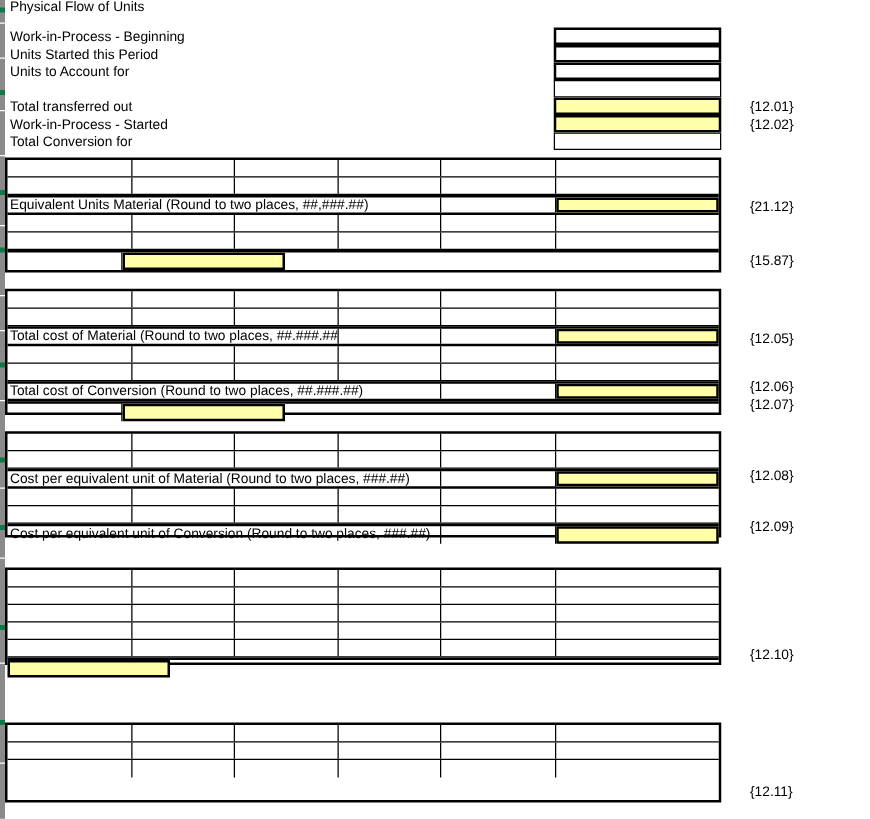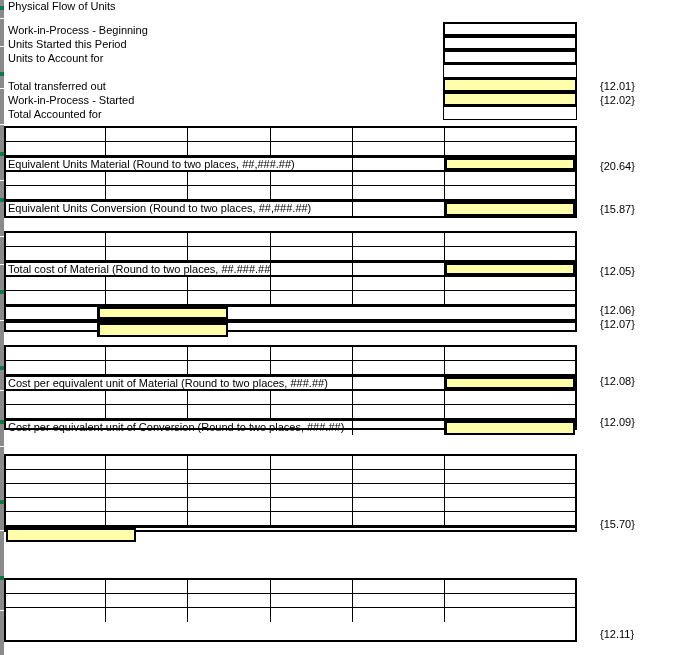--- a/index.html
+++ b/index.html
@@ -145,21 +145,21 @@
 <div id="sheet">
 
   <div class="lbl plaintext" style="top:0px">Physical Flow of Units</div>
 
   <div class="lbl plaintext" style="top:24px">Work-in-Process - Beginning</div>
   <div class="lbl plaintext" style="top:38px">Units Started this Period</div>
   <div class="lbl plaintext" style="top:52px">Units to Account for</div>
 
   <div class="lbl plaintext" style="top:80px">Total transferred out</div>
   <div class="lbl plaintext" style="top:94px">Work-in-Process - Started</div>
-  <div class="lbl plaintext" style="top:108px">Total Accounted for</div>
+  <div class="lbl plaintext" style="top:108px">Total Conversion for</div>
 
   <div class="inbox" style="top:22px"></div>
   <div class="inbox" style="top:36px"></div>
   <div class="inbox" style="top:50px"></div>
 
   <div class="inbox thin" style="top:64px"></div>
 
   <div class="inbox hl" style="top:78px"></div>
   <div class="inbox hl" style="top:92px"></div>
   <div class="inbox thin" style="top:106px"></div>
@@ -205,27 +205,26 @@
     <div class="grow">
       <div class="gcell" style="width:100px"></div>
       <div class="gcell" style="width:82px"></div>
       <div class="gcell" style="width:83px"></div>
       <div class="gcell" style="width:82px"></div>
       <div class="gcell" style="width:92px"></div>
       <div class="gcell nb" style="width:130px"></div>
     </div>
 
     <div class="grow ansrow" style="height:16px; border-bottom:none">
-      <div class="gcell" style="width:347px">Equivalent Units Conversion (Round to two places, ##,###.##)</div>
       <div class="gcell" style="width:92px"></div>
       <div class="ans" style="width:130px"></div>
     </div>
   </div>
 
-  <div class="tag" style="top:160px">{20.64}</div>
+  <div class="tag" style="top:160px">{21.12}</div>
   <div class="tag" style="top:203px">{15.87}</div>
 
   <div class="block" style="left:4px; top:231px; width:573px; height:101px;">
 
     <div class="grow">
       <div class="gcell" style="width:100px"></div>
       <div class="gcell" style="width:82px"></div>
       <div class="gcell" style="width:83px"></div>
       <div class="gcell" style="width:82px"></div>
       <div class="gcell" style="width:92px"></div>
@@ -260,20 +259,21 @@
     <div class="grow">
       <div class="gcell" style="width:100px"></div>
       <div class="gcell" style="width:82px"></div>
       <div class="gcell" style="width:83px"></div>
       <div class="gcell" style="width:82px"></div>
       <div class="gcell" style="width:92px"></div>
       <div class="gcell nb" style="width:130px"></div>
     </div>
 
     <div class="grow ansrow" style="height:16px">
+      <div class="gcell" style="width:347px">Total cost of Conversion (Round to two places, ##.###.##)</div>
       <div class="gcell" style="width:92px"></div>
       <div class="ans" style="width:130px"></div>
     </div>
 
     <div class="grow ansrow" style="height:16px; border-bottom:none">
       <div class="gcell" style="width:92px"></div>
       <div class="ans" style="width:130px"></div>
     </div>
   </div>
 
@@ -376,21 +376,21 @@
       <div class="gcell" style="width:82px"></div>
       <div class="gcell" style="width:92px"></div>
       <div class="gcell nb" style="width:130px"></div>
     </div>
 
     <div class="grow ansrow" style="height:16px; border-bottom:none">
       <div class="ans" style="width:130px"></div>
     </div>
   </div>
 
-  <div class="tag" style="top:518px">{15.70}</div>
+  <div class="tag" style="top:518px">{12.10}</div>
 
   <div class="block" style="left:4px; top:578px; width:573px; height:64px;">
 
     <div class="grow">
       <div class="gcell" style="width:100px"></div>
       <div class="gcell" style="width:82px"></div>
       <div class="gcell" style="width:83px"></div>
       <div class="gcell" style="width:82px"></div>
       <div class="gcell" style="width:92px"></div>
       <div class="gcell nb" style="width:130px"></div>

